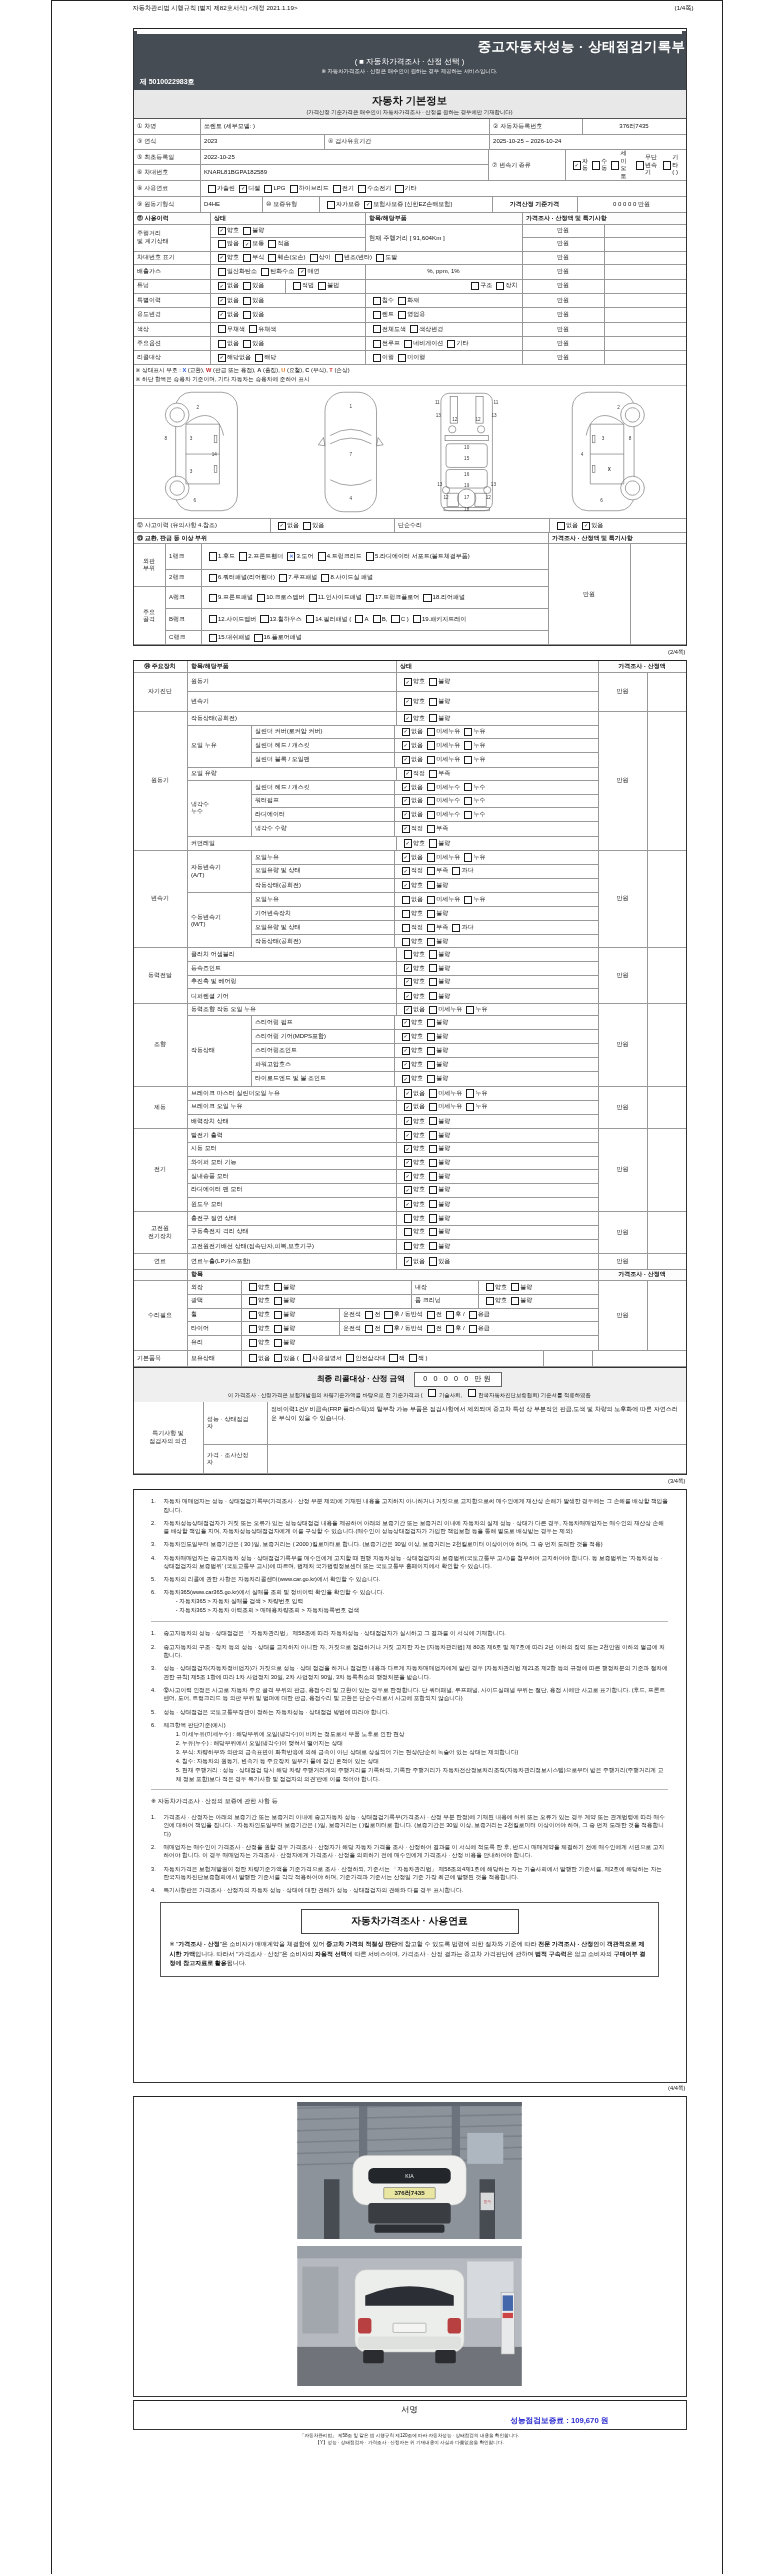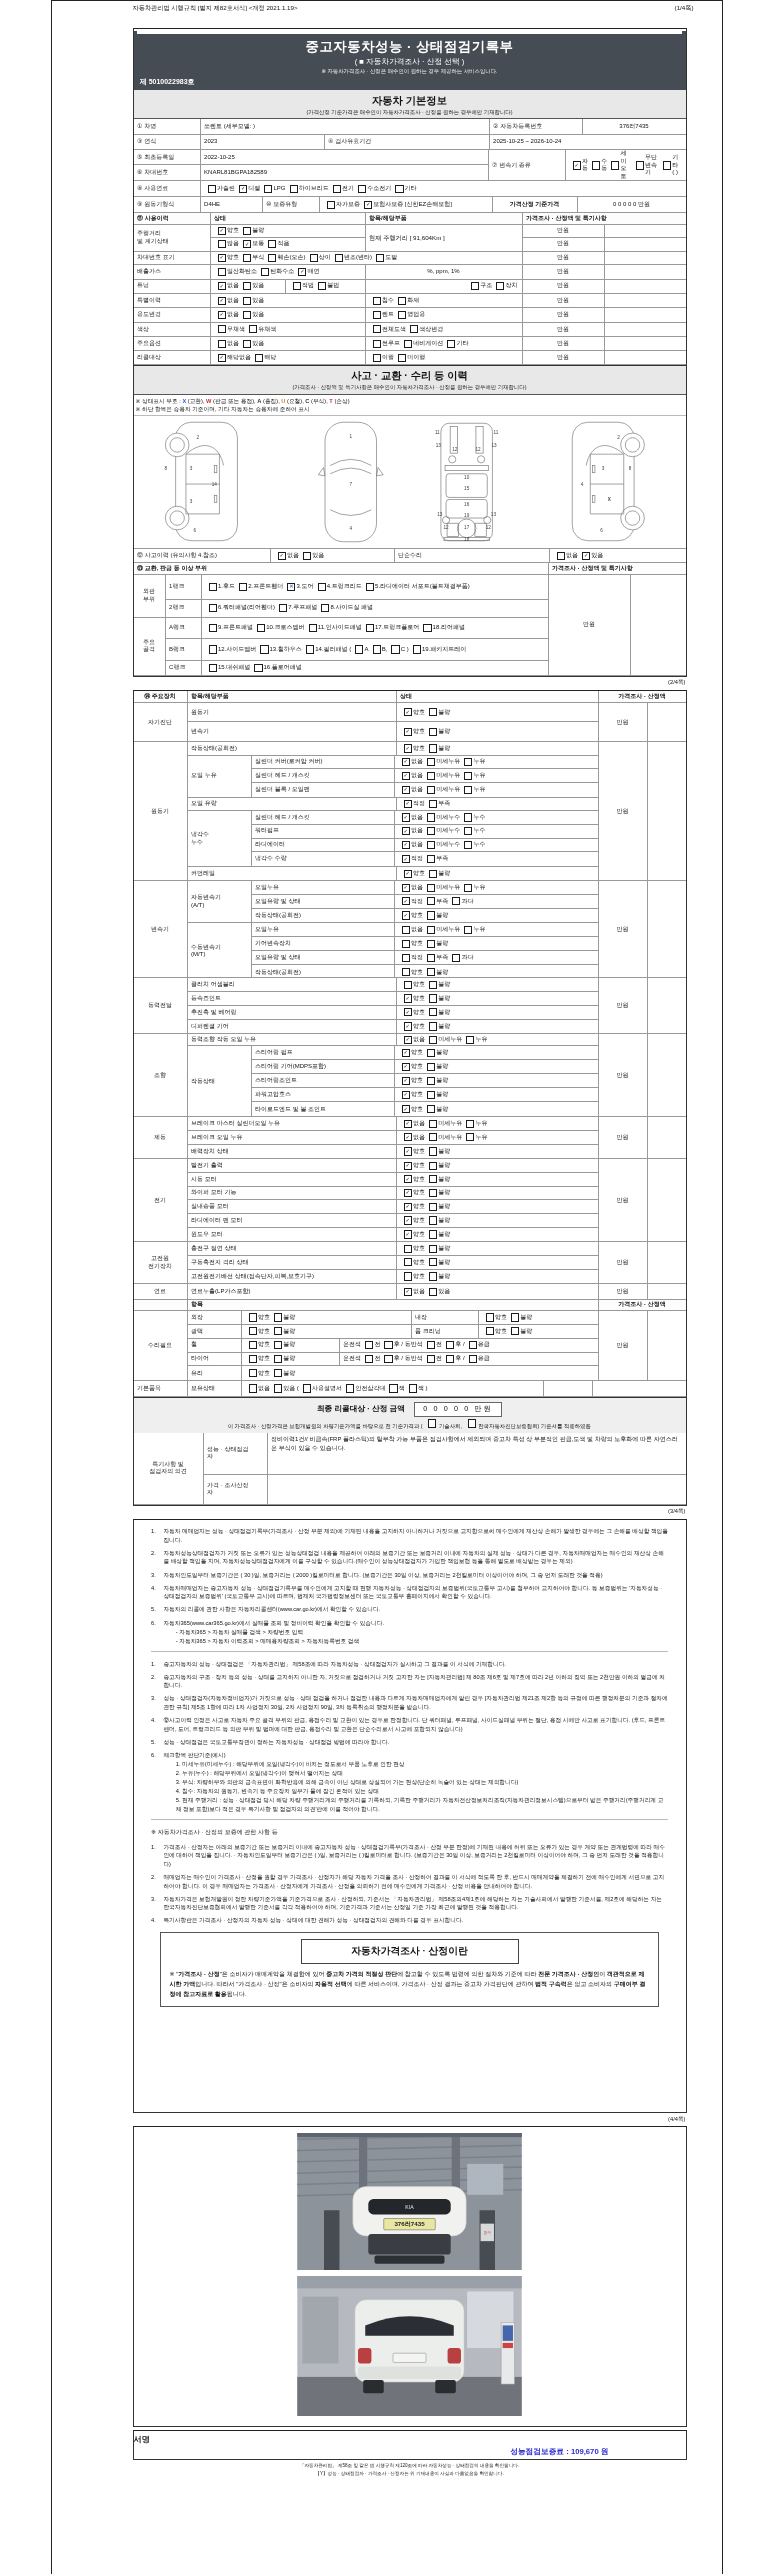--- a/index.html
+++ b/index.html
@@ -6,21 +6,21 @@
   body{width:773px;height:2576px;overflow:hidden;font-family:"Liberation Sans","DejaVu Sans",sans-serif;color:#111;}
   .frame{position:relative;width:672px;height:2574px;margin:0 auto;border-left:0.8px solid #222;border-right:0.8px solid #222;border-top:1px solid #222;box-sizing:border-box;}
   .content{width:554px;margin-left:81px;}
   .topbar{display:flex;justify-content:space-between;font-size:6.2px;padding-top:3.1px;height:8.2px;}
   .topbar .l{margin-left:81px;} .topbar .r{margin-right:28px;}
   .pgmark{text-align:right;font-size:5.7px;padding:2.6px 1px;height:8.2px;}
   .page-box{border:0.8px solid #333;border-top:1.5px solid #222;background:#fff;box-sizing:border-box;}
   
   .dkhdr{background:#454c54;color:#fff;text-align:center;padding-bottom:3.1px;}
   .dkhdr .stripe{height:2.6px;background:#fff;margin:2.6px 3.6px 4.1px;}
-  .dkhdr h1{font-size:13.4px;margin:0;font-weight:600;letter-spacing:0.5px;}
+  .dkhdr h1{font-size:13.4px;margin:0;font-weight:600;letter-spacing:0.5px;text-align:right;}
   .dkhdr .sub{font-size:7.7px;margin-top:1px;}
   .dkhdr .note{font-size:5.4px;margin-top:1px;color:#eee;}
   .dkhdr .docno{text-align:left;font-size:7px;font-weight:bold;padding:2.1px 0 0 6.2px;}
   
   .sechdr{background:#e8e8e8;text-align:center;padding:3.6px 0 2.6px;border-bottom:0.5px solid #555;border-top:1px solid #333;}
   .sechdr h2{margin:0;font-size:10.3px;font-weight:600;}
   .sechdr .sub{font-size:5.4px;margin-top:1px;color:#222;}
   
   .tbl{width:100%;}
   .trow{display:flex;border-bottom:0.5px solid #999;box-sizing:border-box;}
@@ -59,21 +59,21 @@
   .finalprice{background:#efefef;border-top:1px solid #333;padding:4.1px 0 3.1px;text-align:center;}
   .fp-line{display:flex;align-items:center;justify-content:center;gap:9.3px;}
   .fp-label{font-size:7.7px;font-weight:bold;}
   .fp-value{border:0.6px solid #666;background:#fff;font-size:7.2px;padding:1.5px 8.2px;letter-spacing:2.1px;}
   .fp-note{font-size:5.4px;margin-top:2.6px;}
   
   .photobody{text-align:center;padding:5.2px 0 4.1px;}
   .photobody svg{display:block;margin:0 auto 6.2px;}
   
   .signbox{position:relative;height:30px;}
-  .signtitle{text-align:left;font-size:8.2px;font-weight:bold;padding-top:3.1px;}
+  .signtitle{text-align:center;font-size:8.2px;font-weight:normal;padding-top:3.1px;}
   .fee{position:absolute;right:77px;top:15.5px;font-size:7.7px;font-weight:bold;}
   .footerlines{text-align:center;font-size:4.6px;color:#222;line-height:1.6;margin-top:2.1px;}
   .dgnum{font-size:9px;fill:#444;}
 </style>
 </head>
 <body>
 
 <div class="frame">
   <div class="topbar">
     <span class="l">자동차관리법 시행규칙 [별지 제82호서식] &lt;개정 2021.1.19&gt;</span>
@@ -193,24 +193,20 @@
           </div>
           <div class="trow" style="height: 13.4px;">
             <div class="tcell lb" style="width: 77px;">리콜대상</div>
             <div class="tcell" style="width: 155px;"><span class="cb on">✓</span><span class="ot">해당없음 </span><span class="cb"></span><span class="ot">해당</span></div>
             <div class="tcell" style="width: 157px;"><span class="cb"></span><span class="ot">이행 </span><span class="cb"></span><span class="ot">미이행</span></div>
             <div class="tcell mny" style="width: 82px;">만원</div>
             <div class="tcell" style="flex: 1 1 0%;"></div>
           </div>
         </div>
 
-      <div class="sechdr">
-        <h2>사고 · 교환 · 수리 등 이력</h2>
-        <div class="sub">(가격조사 · 산정액 및 특기사항은 매수인이 자동차가격조사 · 산정을 원하는 경우에만 기재합니다)</div>
-      </div>
       <div class="legend"><span id="legend1"><span style="">※ 상태표시 부호 : </span><span style="color:#2b5bd7;font-weight:bold">X</span><span style=""> (교환), </span><span style="color:#cc2a2a;font-weight:bold">W</span><span style=""> (판금 또는 용접), </span><span style="color:#333333;font-weight:bold">A</span><span style=""> (흠집), </span><span style="color:#e07b1f;font-weight:bold">U</span><span style=""> (요철), </span><span style="color:#333333;font-weight:bold">C</span><span style=""> (부식), </span><span style="color:#cc2a2a;font-weight:bold">T</span><span style=""> (손상)</span></span><br><span>※ 하단 항목은 승용차 기준이며, 기타 자동차는 승용차에 준하여 표시</span></div>
 
       <div class="diagwrap">
         <svg width="546" height="128" viewBox="0 0 1060 248" style="display:block;margin:0 auto">
           <g fill="none" stroke="#777" stroke-width="1.3">
 
             <g>
               <rect x="75" y="8" width="120" height="230" rx="30"></rect>
               <circle cx="78" cy="52" r="23" fill="#fff"></circle>
                 <circle cx="78" cy="52" r="14"></circle>
@@ -498,21 +494,21 @@
             <div class="note-item">
               <span class="nn">3.</span>
               <div class="nt">자동차가격은 보험개발원이 정한 차량기준가액을 기준가격으로 조사 · 산정하되, 기준서는 「자동차관리법」 제58조의4제1호에 해당하는 자는 기술사회에서 발행한 기준서를, 제2호에 해당하는 자는 한국자동차진단보증협회에서 발행한 기준서를 각각 적용하여야 하며, 기준가격과 기준서는 산정일 기준 가장 최근에 발행된 것을 적용합니다.</div>
             </div>
             <div class="note-item">
               <span class="nn">4.</span>
               <div class="nt">특기사항란은 가격조사 · 산정자의 자동차 성능 · 상태에 대한 견해가 성능 · 상태점검자의 견해와 다를 경우 표시합니다.</div>
             </div>
           </div>
         <div class="valbox">
-          <div class="valtitle">자동차가격조사 · 산정이란</div>
+          <div class="valtitle">자동차가격조사 · 사용연료</div>
           <div class="valpara" id="valpara">※ "<b>가격조사 · 산정</b>"은 소비자가 매매계약을 체결함에 있어 <b>중고차 가격의 적절성 판단</b>에 참고할 수 있도록 법령에 의한 절차와 기준에 따라 <b>전문 가격조사 · 산정인</b>이 <b>객관적으로 제시한 가액</b>입니다. 따라서 "가격조사 · 산정"은 소비자의 <b>자율적 선택</b>에 따른 서비스이며, 가격조사 · 산정 결과는 중고차 가격판단에 관하여 <b>법적 구속력</b>은 없고 소비자의 <b>구매여부 결정에 참고자료로 활용</b>됩니다.</div>
         </div>
       </div>
     </div>
 
     <div class="pgmark">(4/4쪽)</div>
 
     <div class="page-box">
       <div class="photobody">
 

